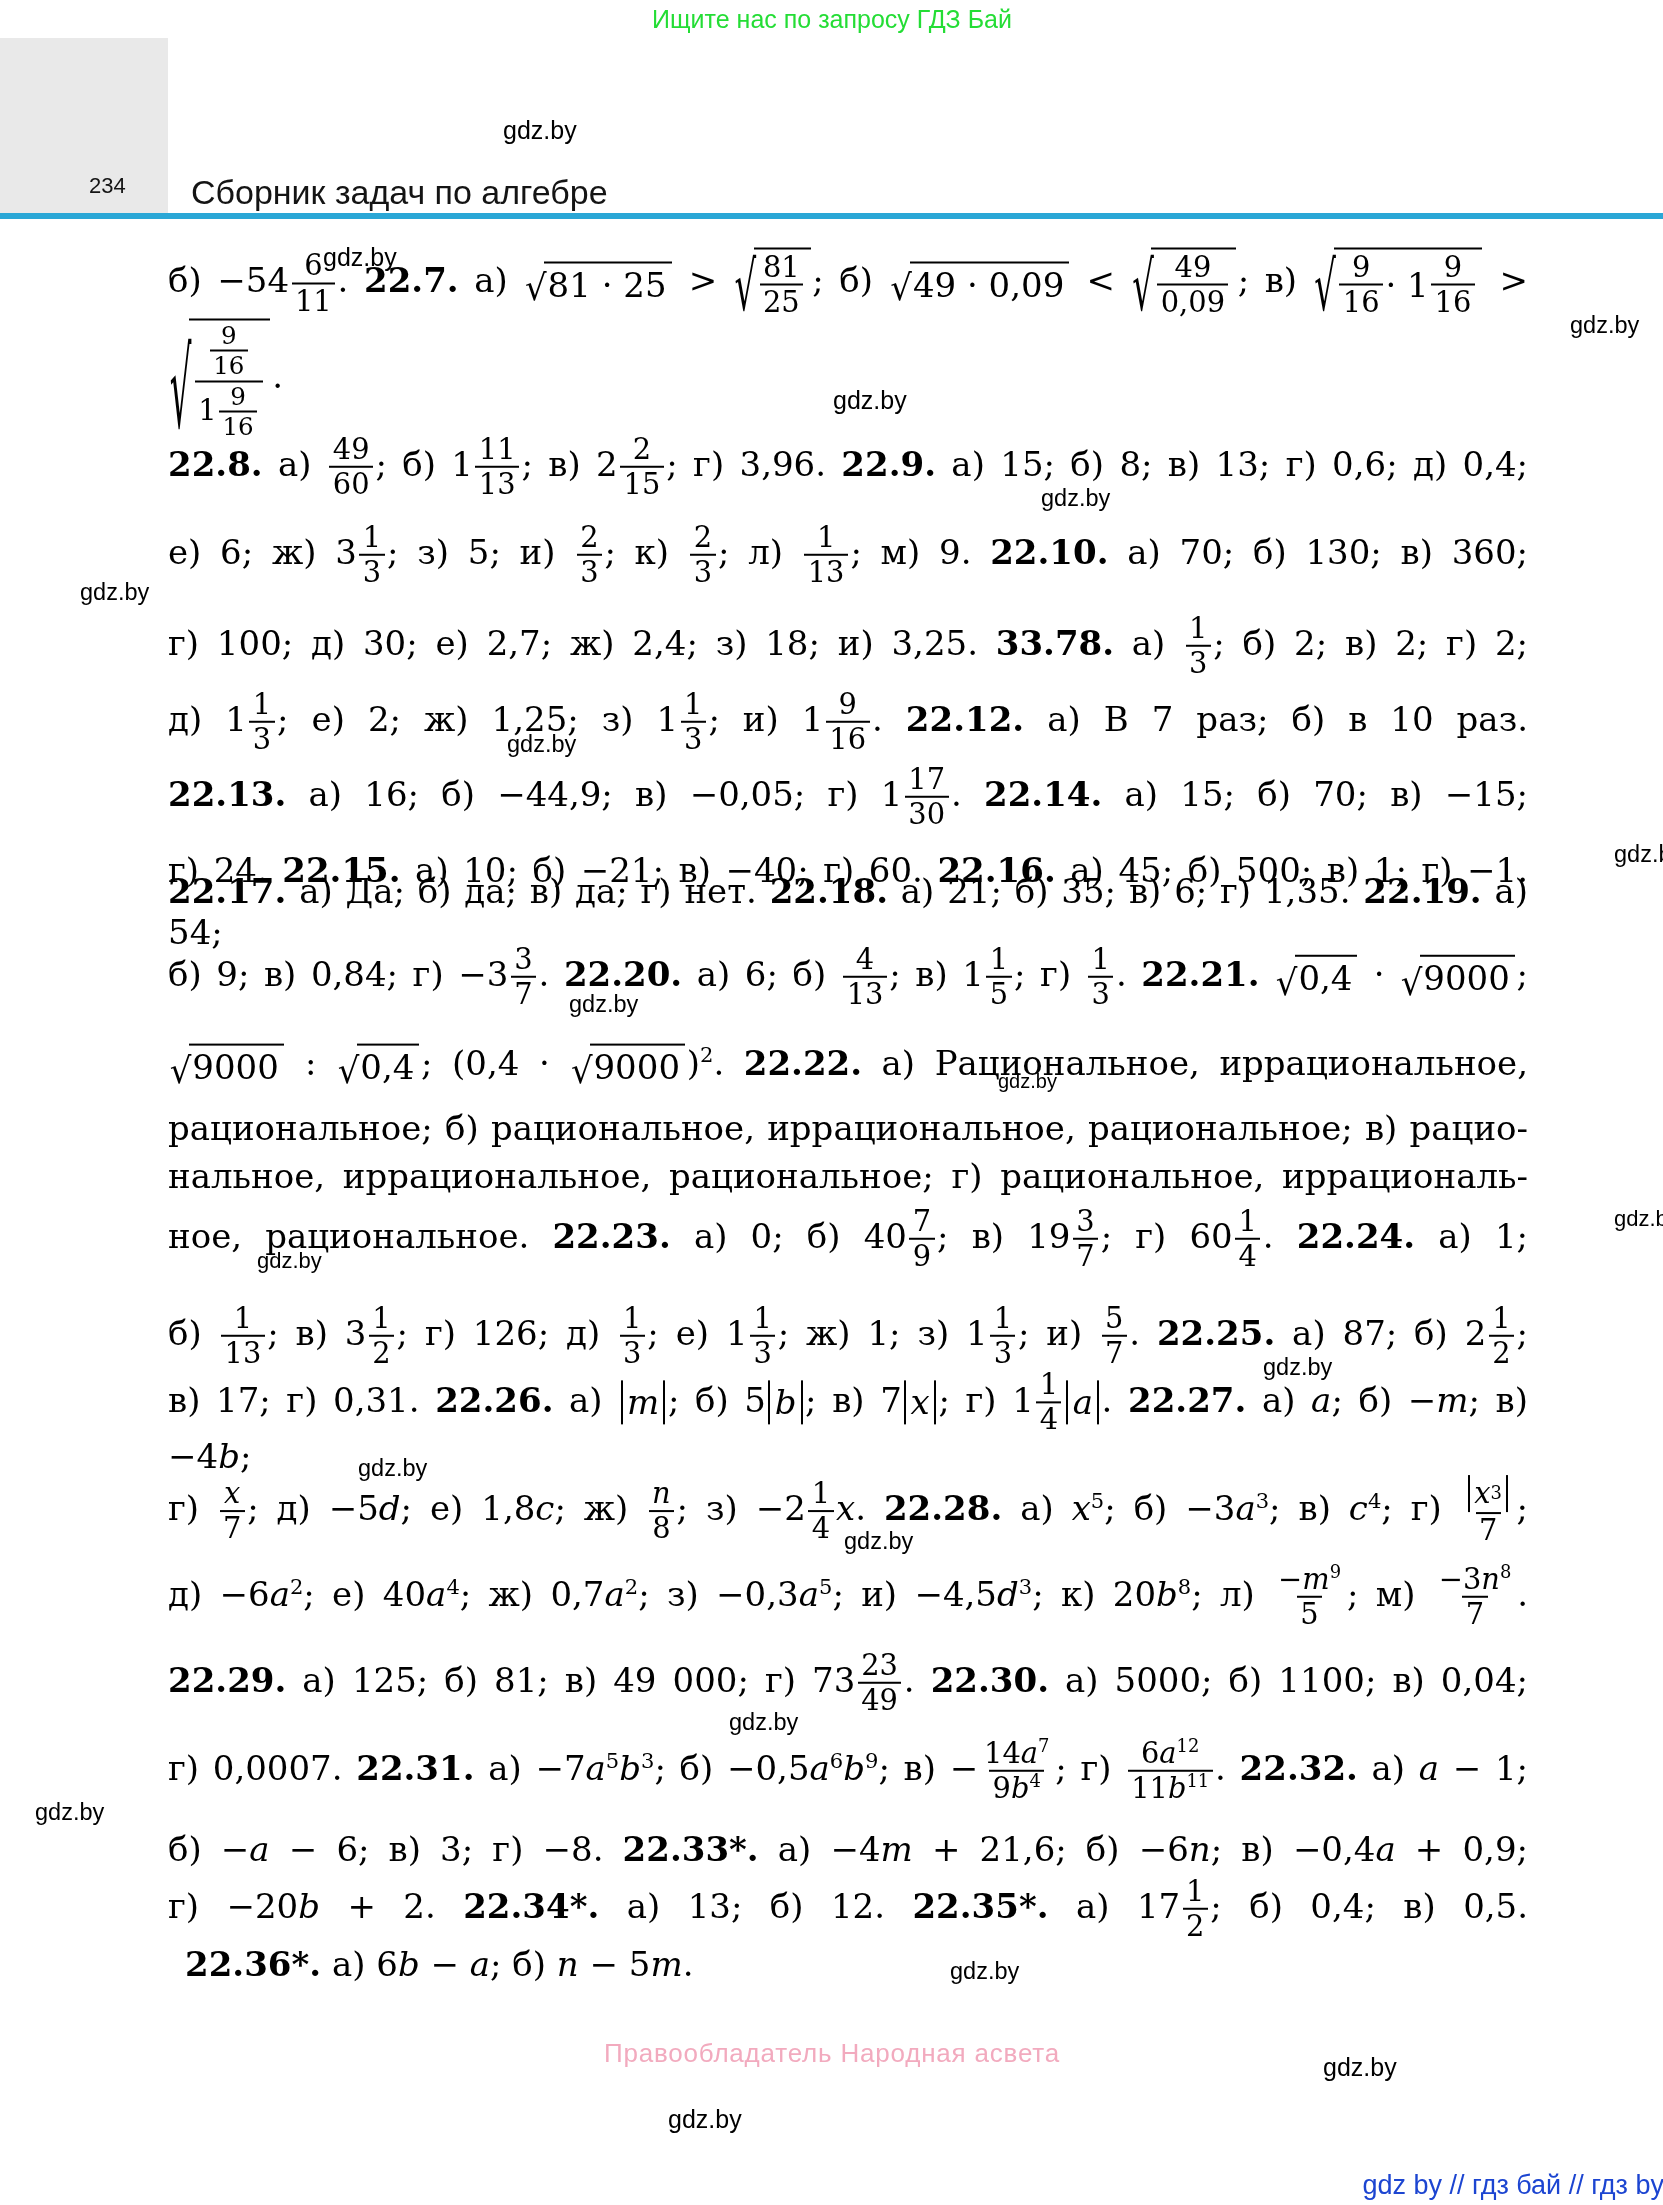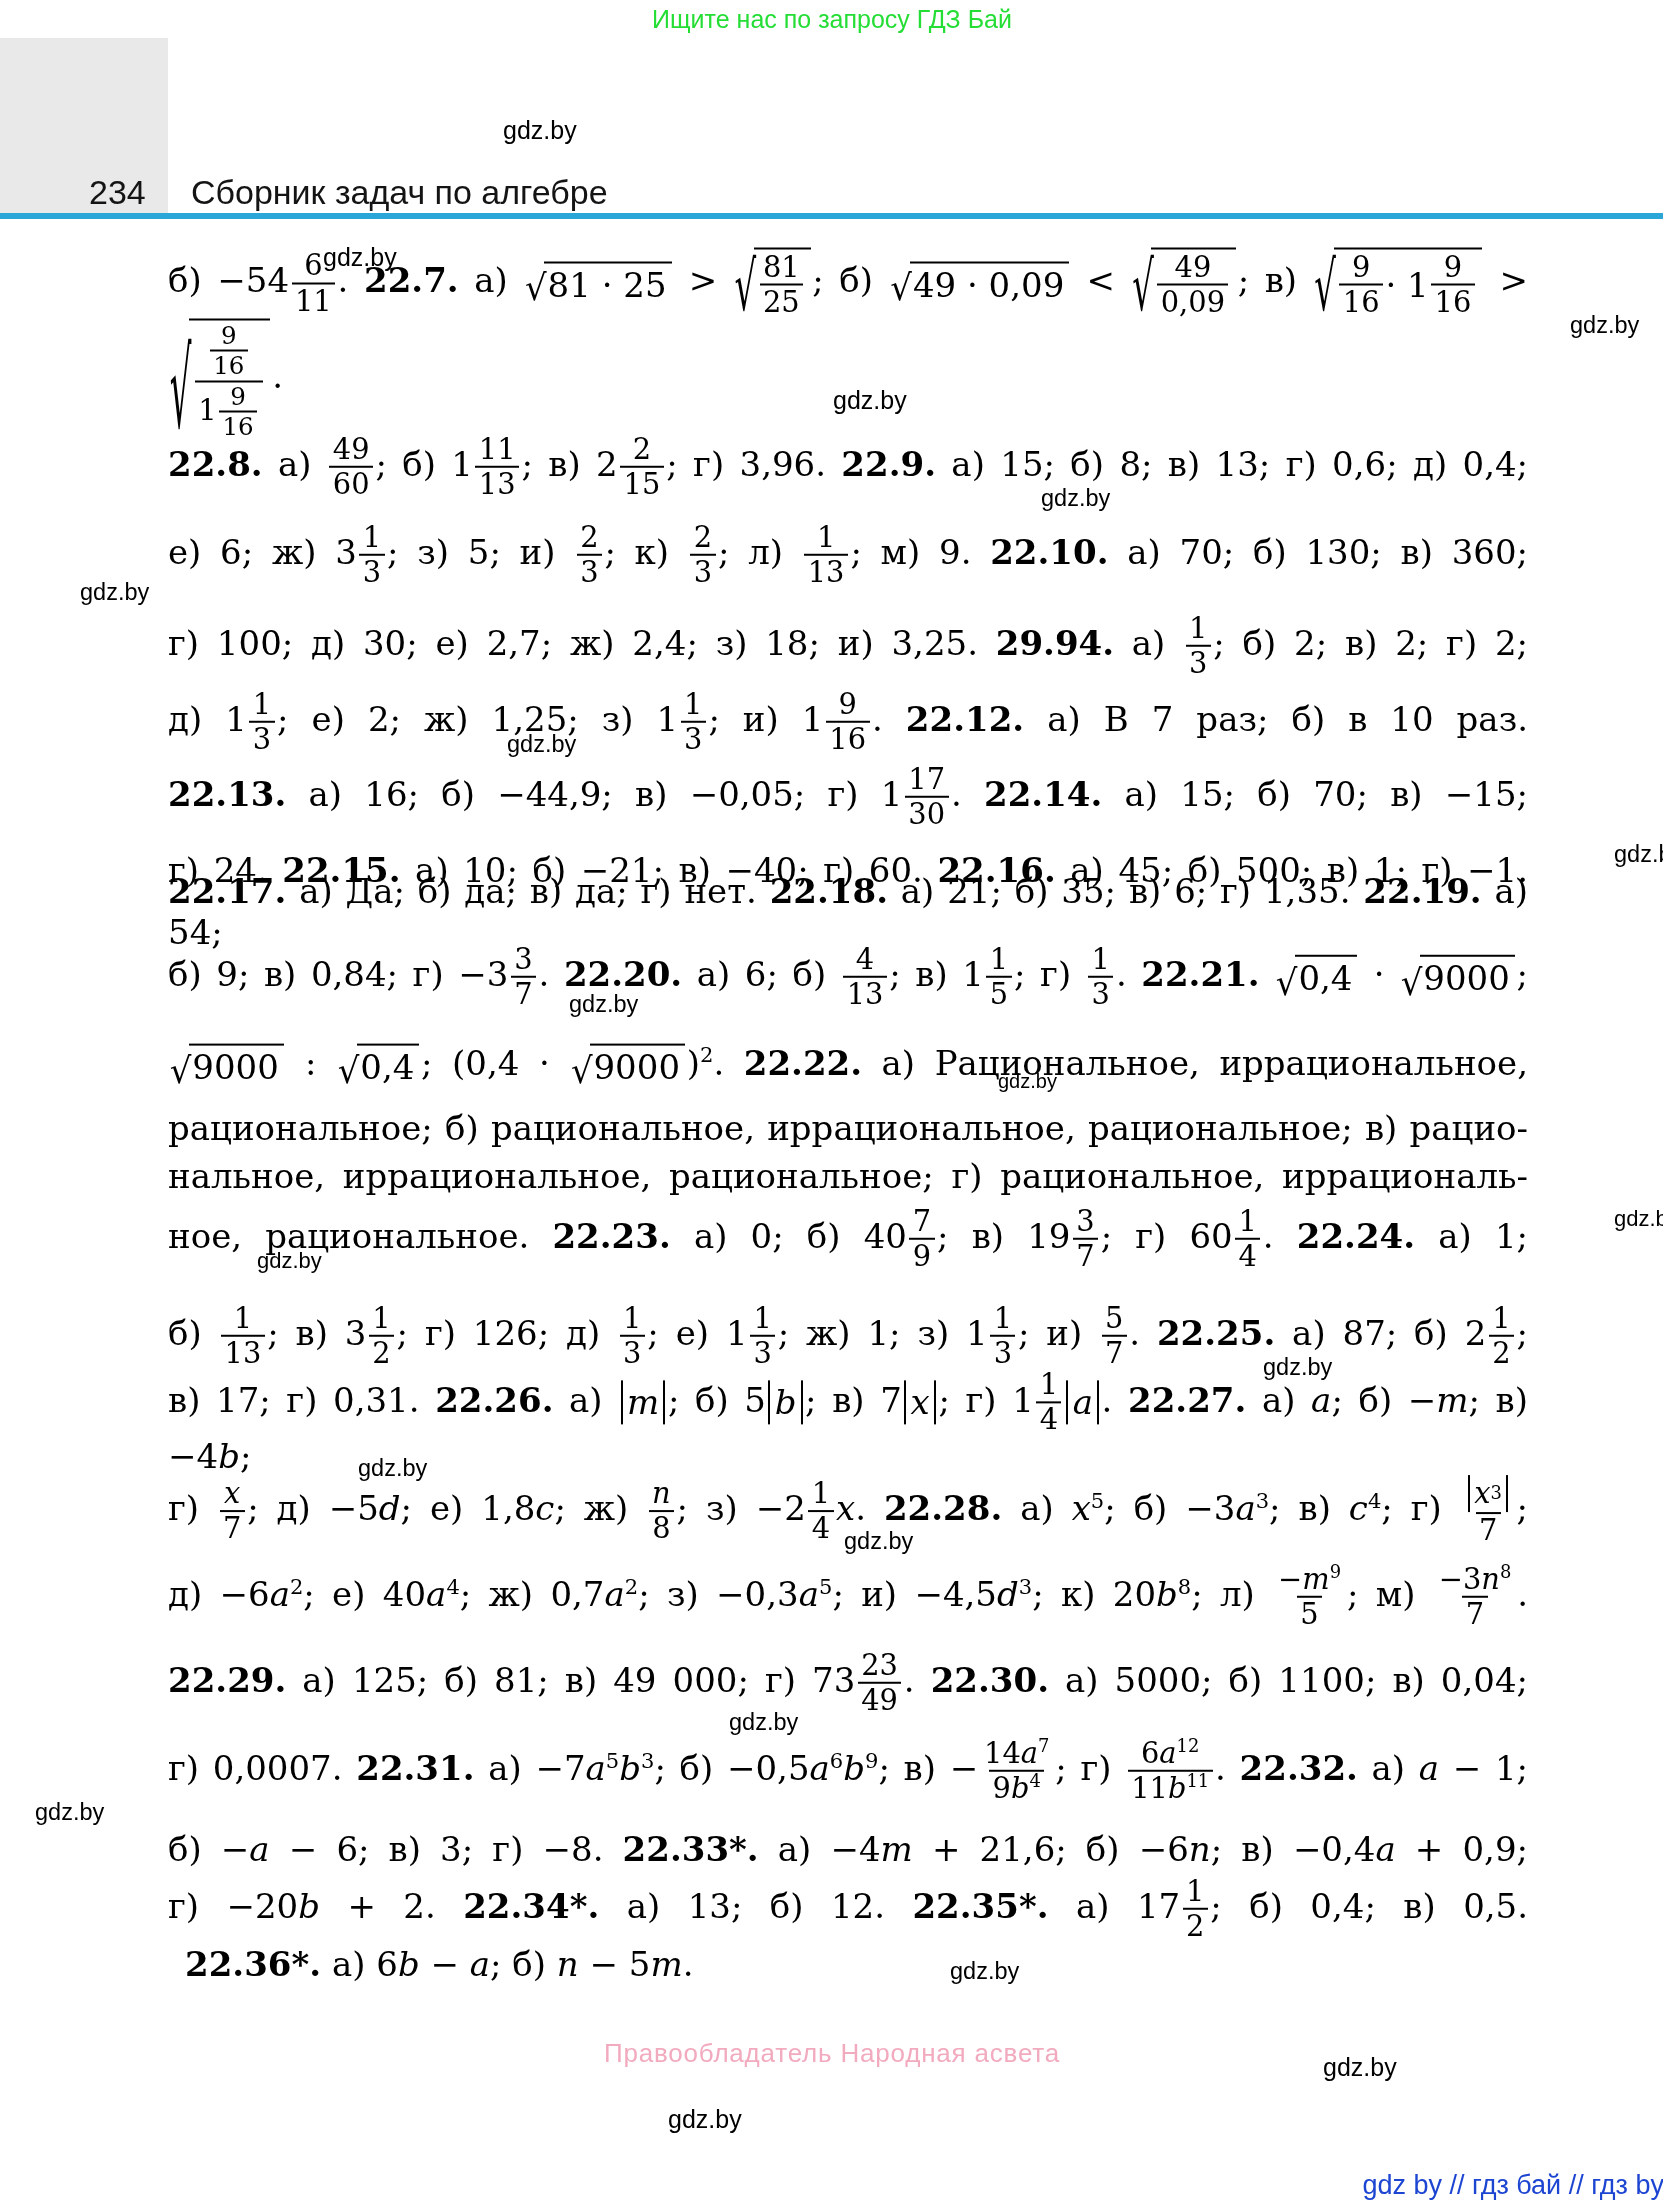--- a/index.html
+++ b/index.html
@@ -2,21 +2,21 @@
 <html style="font-size:13.4px"><head>
 <meta charset="utf-8">
 <style>
   html,body{margin:0;padding:0;background:#ffffff;}
   .page{position:relative;width:1664px;height:2205px;background:#fff;overflow:hidden;
         font-family:"DejaVu Serif",serif;color:#000;}
   .banner{position:absolute;top:5px;left:0;right:0;text-align:center;
           font-family:"Liberation Sans",sans-serif;font-size:25px;}
   .graybox{position:absolute;left:0;top:38px;width:168px;height:176px;background:#e9e9e9;}
   .pagenum{position:absolute;left:89px;top:173px;font-family:"Liberation Sans",sans-serif;
-           font-size:34px;color:#141414;}
+           font-size:22px;color:#141414;}
   .headtitle{position:absolute;left:191px;top:173px;font-family:"Liberation Sans",sans-serif;
            font-size:34px;color:#141414;}
   .rule{position:absolute;left:0;top:213px;width:100%;height:5.9px;}
   .wm{position:absolute;font-family:"Liberation Sans",sans-serif;color:#000000;white-space:nowrap;}
   .mline{position:absolute;left:168px;right:136px;font-size:34px;line-height:1.2;
          transform:translateY(-50%);text-align:justify;text-align-last:justify;}
   .mline.nojust{text-align:left;text-align-last:auto;}
   .bold{font-weight:bold;}
   .it{font-style:italic;}
   .sup{font-size:.62em;vertical-align:super;line-height:0;}
@@ -118,21 +118,21 @@
         </span><span class="tk">; з) 5; и) </span><span class="frac">
           <span class="num">2</span>
           <span class="den">3</span>
         </span><span class="tk">; к) </span><span class="frac">
           <span class="num">2</span>
           <span class="den">3</span>
         </span><span class="tk">; л) </span><span class="frac">
           <span class="num">1</span>
           <span class="den">13</span>
         </span><span class="tk">; м) 9. </span><span class="tk bold">22.10.</span><span class="tk"> а) 70; б) 130; в) 360;</span></div>
-      <div class="mline" style="top: 646px;"><span class="tk">г) 100; д) 30; е) 2,7; ж) 2,4; з) 18; и) 3,25. </span><span class="tk bold">29.94.</span><span class="tk"> а) </span><span class="frac">
+      <div class="mline" style="top: 646px;"><span class="tk">г) 100; д) 30; е) 2,7; ж) 2,4; з) 18; и) 3,25. </span><span class="tk bold">33.78.</span><span class="tk"> а) </span><span class="frac">
           <span class="num">1</span>
           <span class="den">3</span>
         </span><span class="tk">; б) 2; в) 2; г) 2;</span></div>
       <div class="mline" style="top: 722px;"><span class="tk">д) 1</span><span class="frac">
           <span class="num">1</span>
           <span class="den">3</span>
         </span><span class="tk">; е) 2; ж) 1,25; з) 1</span><span class="frac">
           <span class="num">1</span>
           <span class="den">3</span>
         </span><span class="tk">; и) 1</span><span class="frac">

